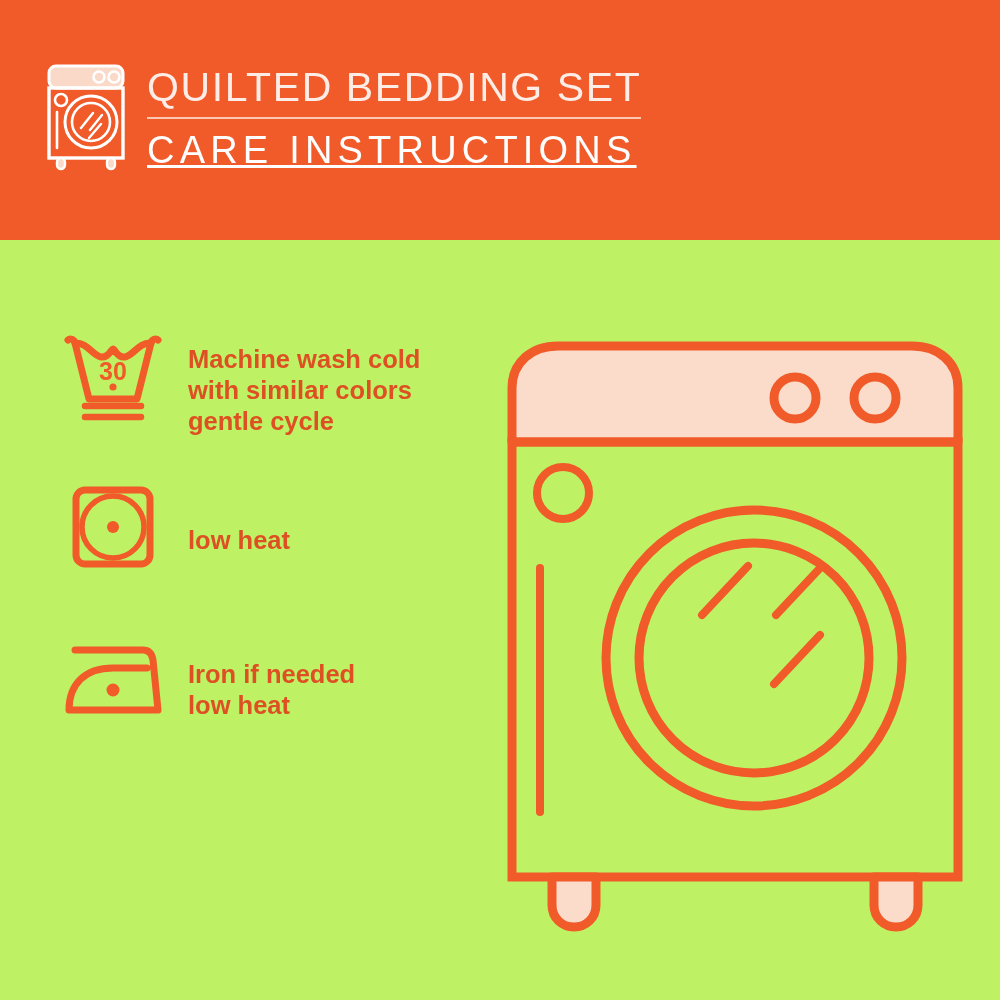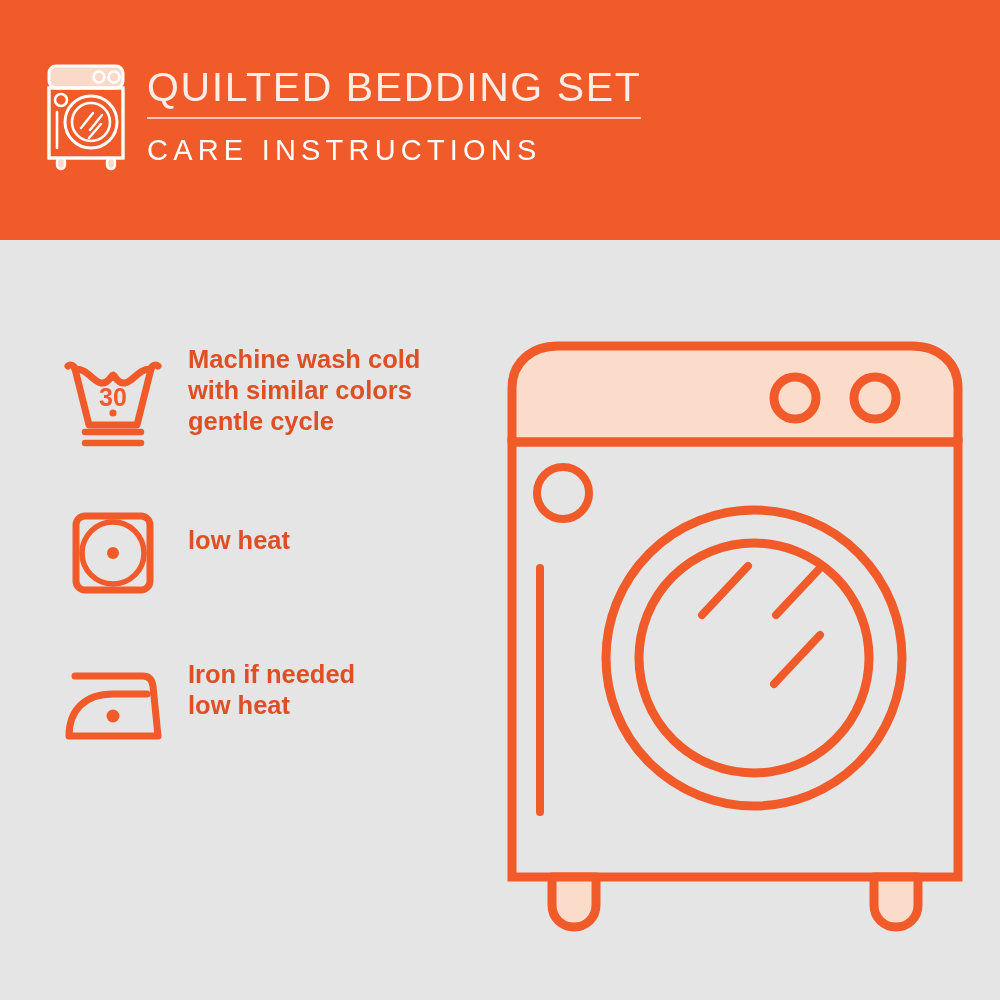--- a/index.html
+++ b/index.html
@@ -8,21 +8,21 @@
     padding: 0;
     background: #ffffff;
   }
   body {
     font-family: "Liberation Sans", sans-serif;
   }
   #page {
     position: relative;
     width: 1000px;
     height: 1000px;
-    background: #e5e5e5;
+    background: #bef264;
     overflow: hidden;
   }
 
   
   #header-banner {
     position: absolute;
     left: 0;
     top: 0;
     width: 1000px;
     height: 240px;
@@ -56,44 +56,45 @@
     white-space: nowrap;
   }
   #title-divider {
     height: 2px;
     background: #FAC8B0;
     margin: 7px 0 6px 0;
     width: 100%;
   }
   #title-line-2 {
     color: #FFFFFF;
-    font-size: 29px;
+    font-size: 38px;
     line-height: 50px;
     font-weight: 400;
     letter-spacing: 5.2px;
     white-space: nowrap;
+    text-decoration: underline;
   }
 
   
   #care-list {
     position: absolute;
     left: 48px;
     top: 330px;
     width: 440px;
   }
   .care-row {
     display: flex;
     align-items: flex-start;
     height: 150px;
   }
   .care-symbol {
     width: 130px;
     flex: 0 0 130px;
     display: flex;
-    align-items: flex-end;
+    align-items: flex-start;
     justify-content: center;
     height: 120px;
   }
   .care-text {
     flex: 1 1 auto;
     color: #DE4F23;
     font-size: 25.5px;
     line-height: 31px;
     font-weight: 700;
     padding-left: 10px;

